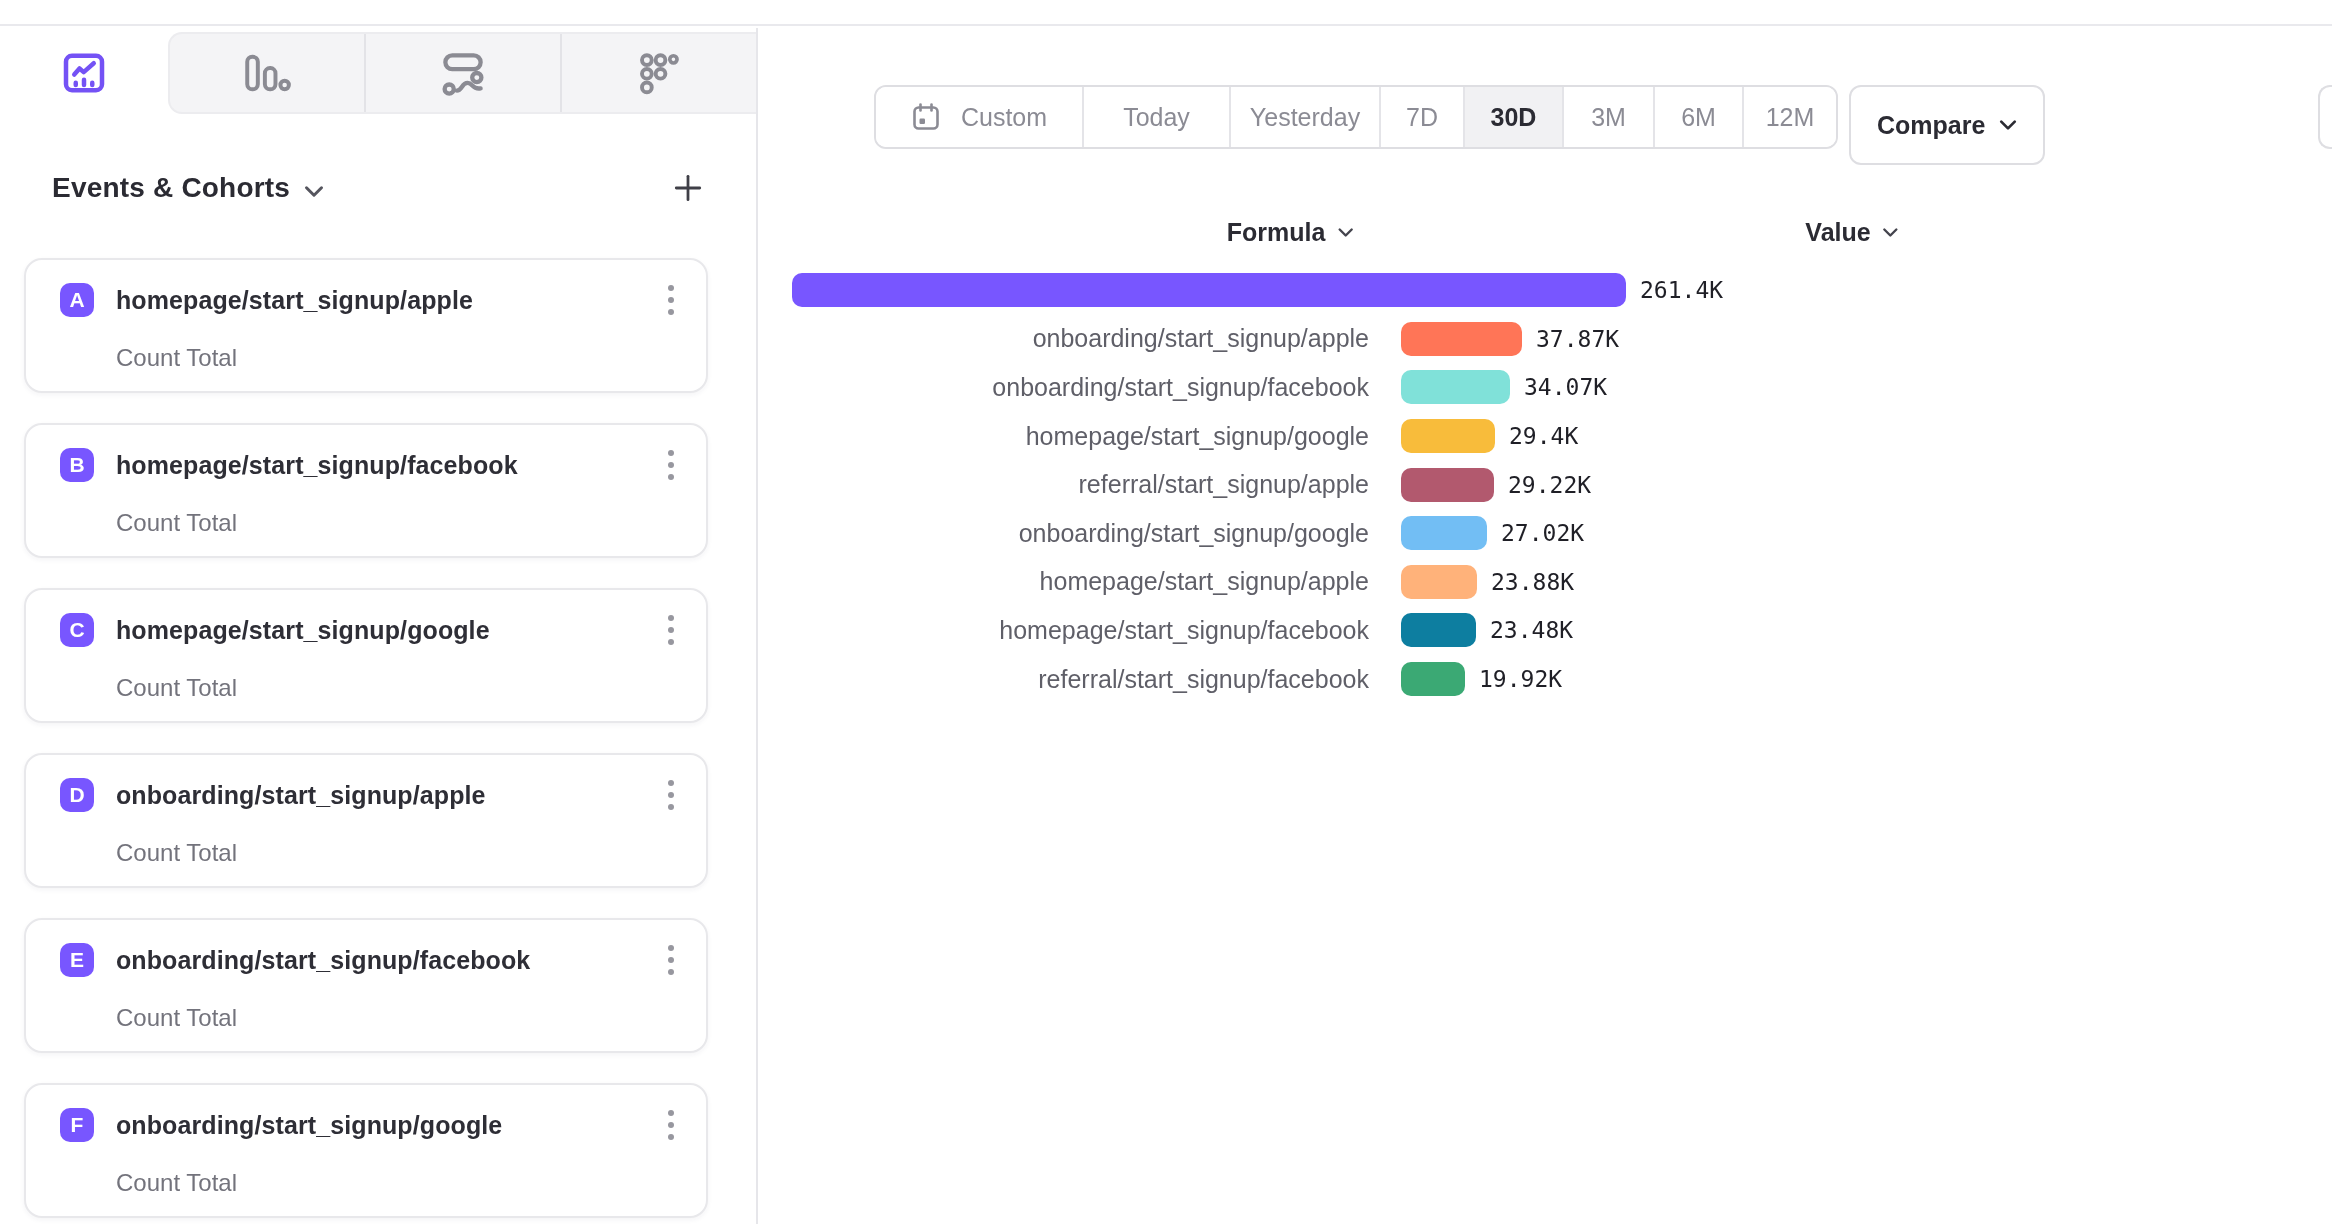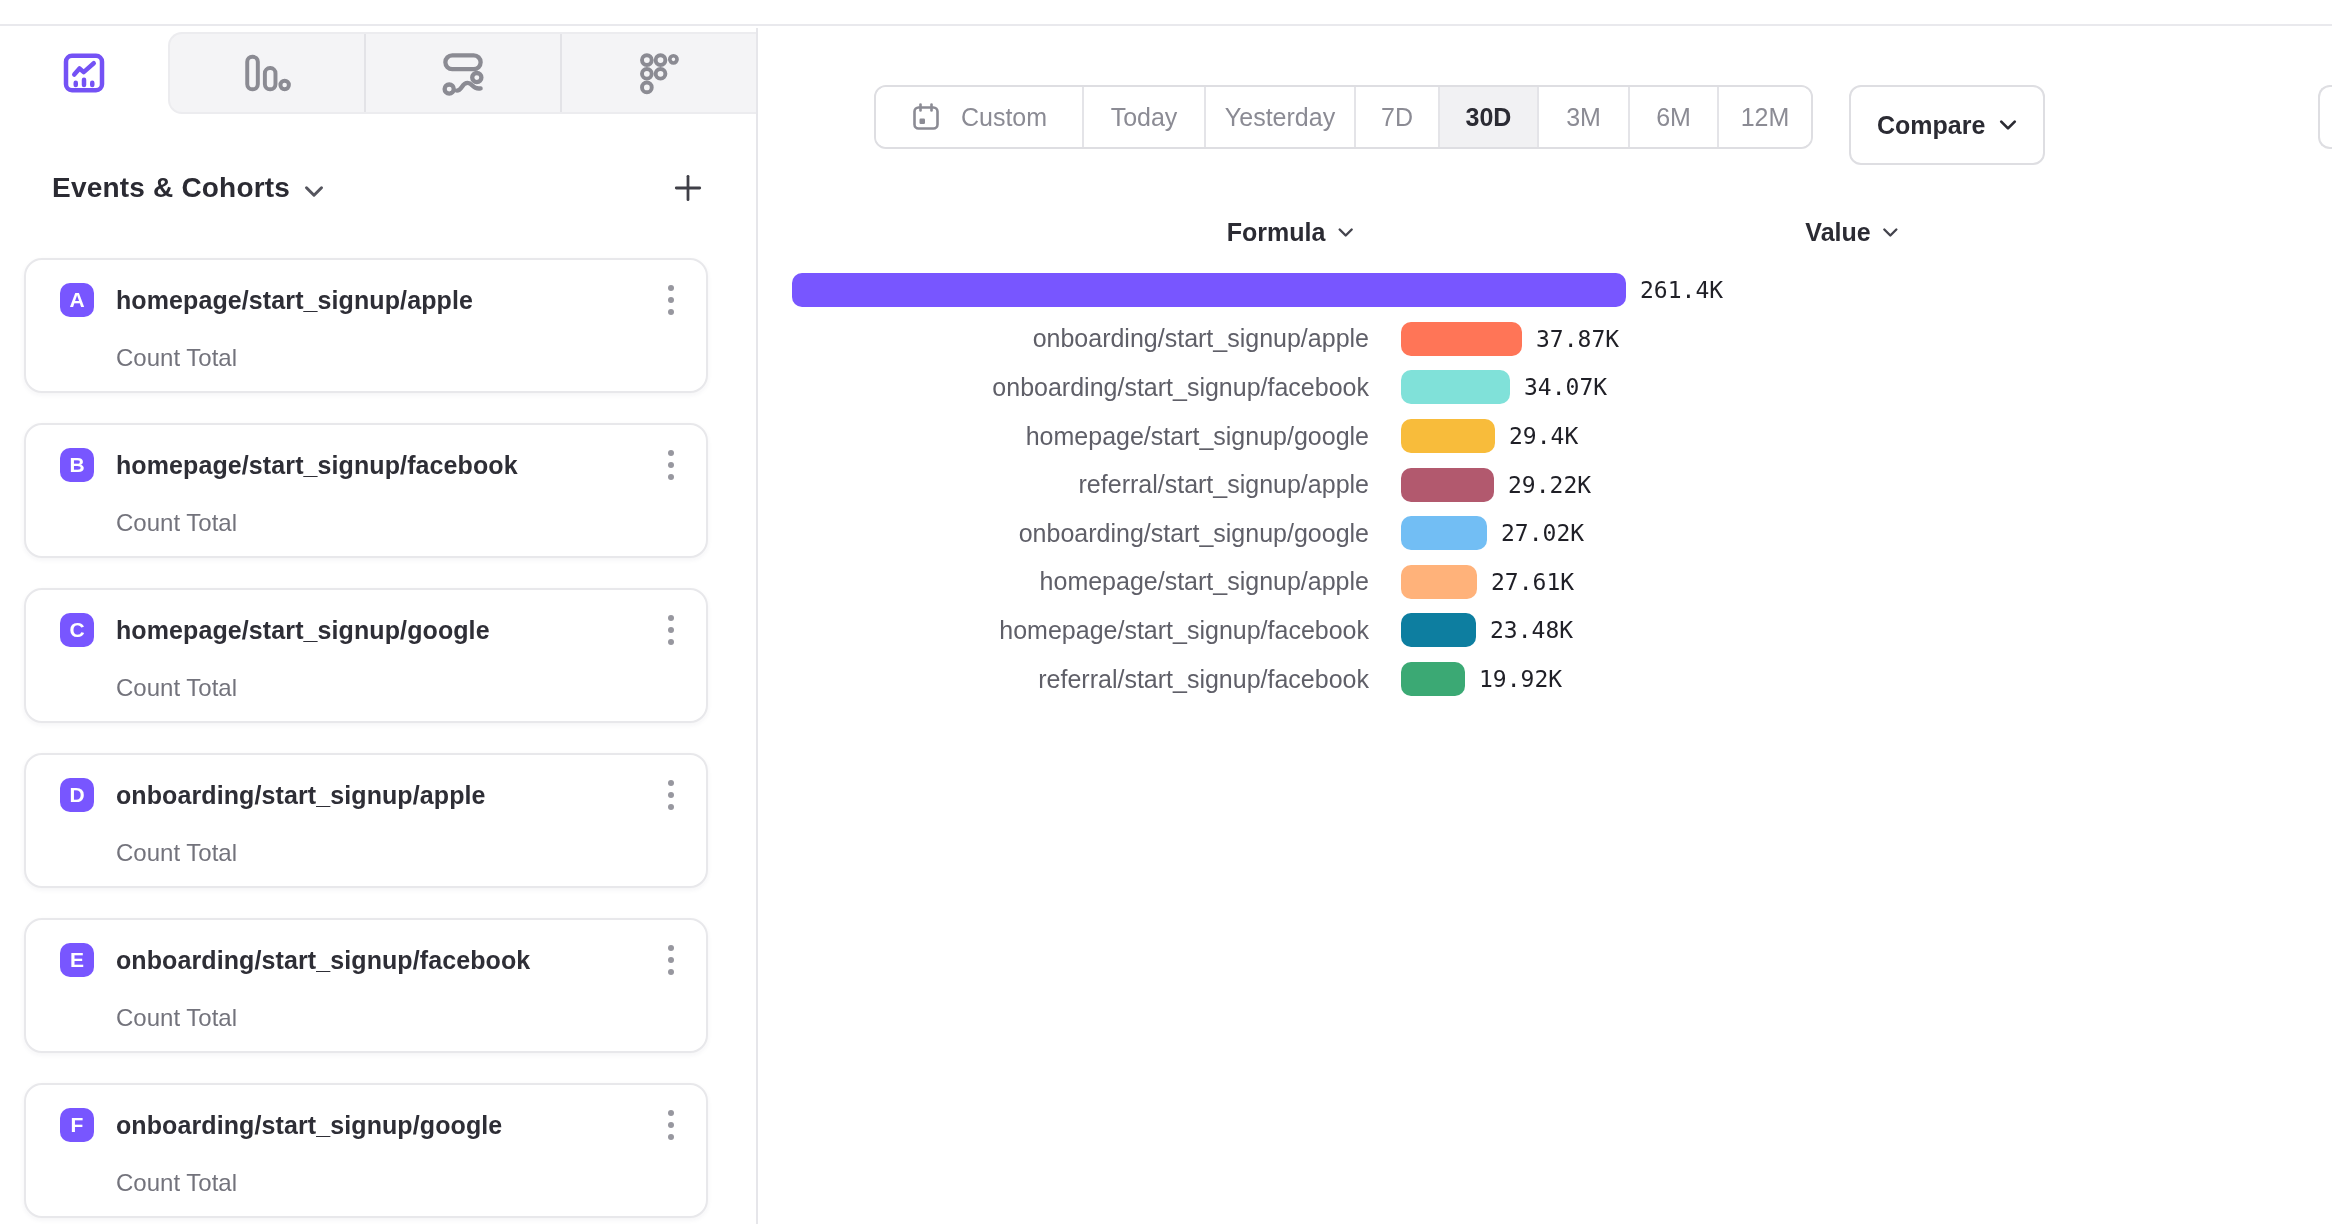--- a/index.html
+++ b/index.html
@@ -54,21 +54,21 @@
   .date-control {
     position:absolute; left:114px; top:57px; height:64px; display:flex;
     border:2px solid #dedee2; border-radius:12px; background:#fff; overflow:hidden;
   }
   .seg {
     display:flex; align-items:center; justify-content:center; gap:12px;
     font-size:25px; color:#8b8b94; background:#fff; border:none; cursor:pointer; white-space:nowrap;
   }
   .seg + .seg { border-left:2px solid #e4e4e8; }
   .seg.active { background:#f1f1f3; color:#2b2b33; font-weight:700; }
-  .seg-custom { width:206px;gap:20px; } .seg-today { width:122px; } .seg-yest { width:150px; }
+  .seg-custom { width:206px;gap:20px; } .seg-today { width:147px; } .seg-yest { width:150px; }
   .seg-7d { width:84px; } .seg-30d { width:99px; } .seg-3m { width:91px; }
   .seg-6m { width:89px; } .seg-12m { width:94px; }
 
   .compare-btn {
     position:absolute; left:1089px; top:57px; height:80px; padding:0 26px;
     display:flex; align-items:center; gap:14px;
     border:2px solid #dedee2; border-radius:12px; background:#fff; cursor:pointer;
     font-size:25px; font-weight:700; color:#2b2b33;
   }
   .cutoff-btn {
@@ -330,21 +330,21 @@
       <span class="crow-label">onboarding/start_signup/google</span>
       <span class="crow-barwrap">
           <span class="bar" style="width: 86px; background: rgb(114, 190, 244);"></span>
       <span class="crow-value">27.02K</span>
         </span>
     </div>
     <div class="crow">
       <span class="crow-label">homepage/start_signup/apple</span>
       <span class="crow-barwrap">
           <span class="bar" style="width: 76px; background: rgb(255, 178, 122);"></span>
-      <span class="crow-value">27.61K</span>
+      <span class="crow-value">23.88K</span>
         </span>
     </div>
     <div class="crow">
       <span class="crow-label">homepage/start_signup/facebook</span>
       <span class="crow-barwrap">
           <span class="bar" style="width: 75px; background: rgb(13, 126, 160);"></span>
       <span class="crow-value">23.48K</span>
         </span>
     </div>
     <div class="crow">

